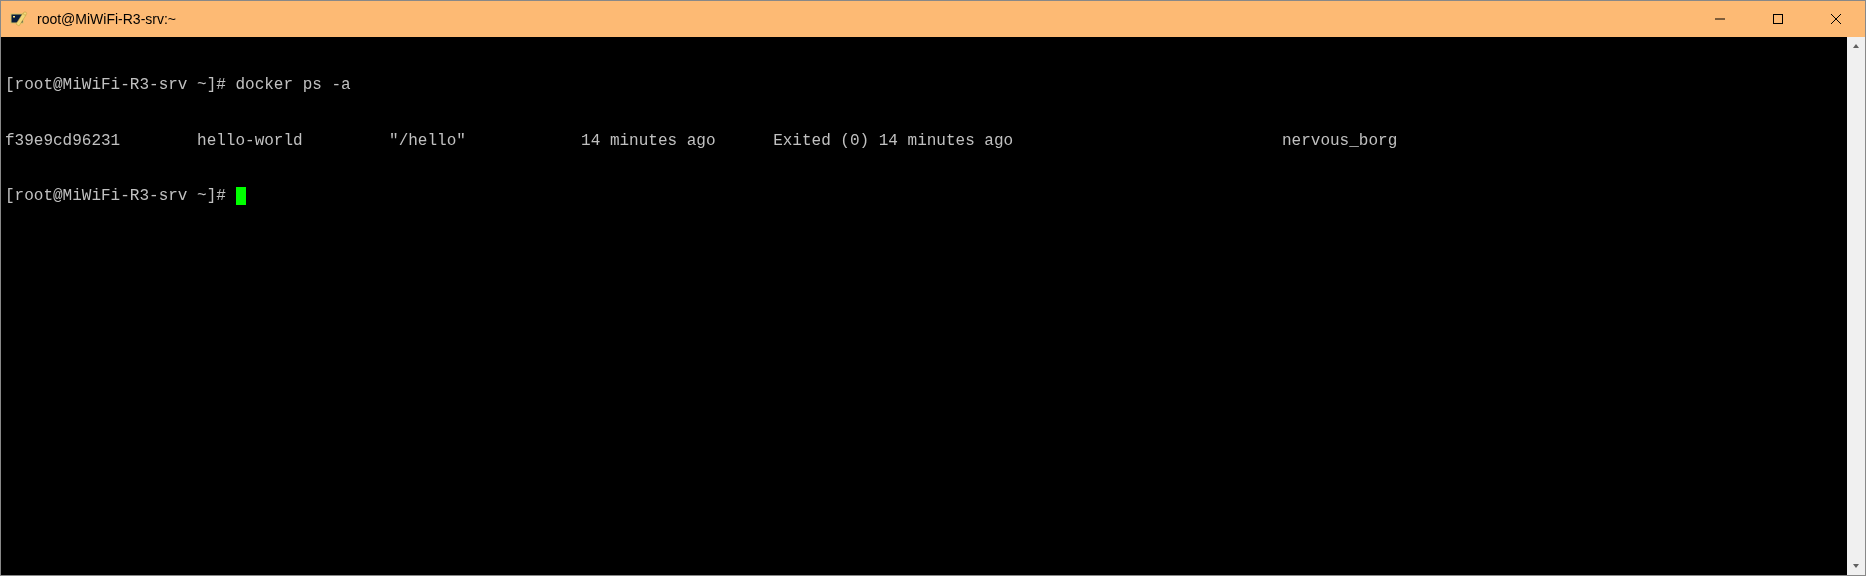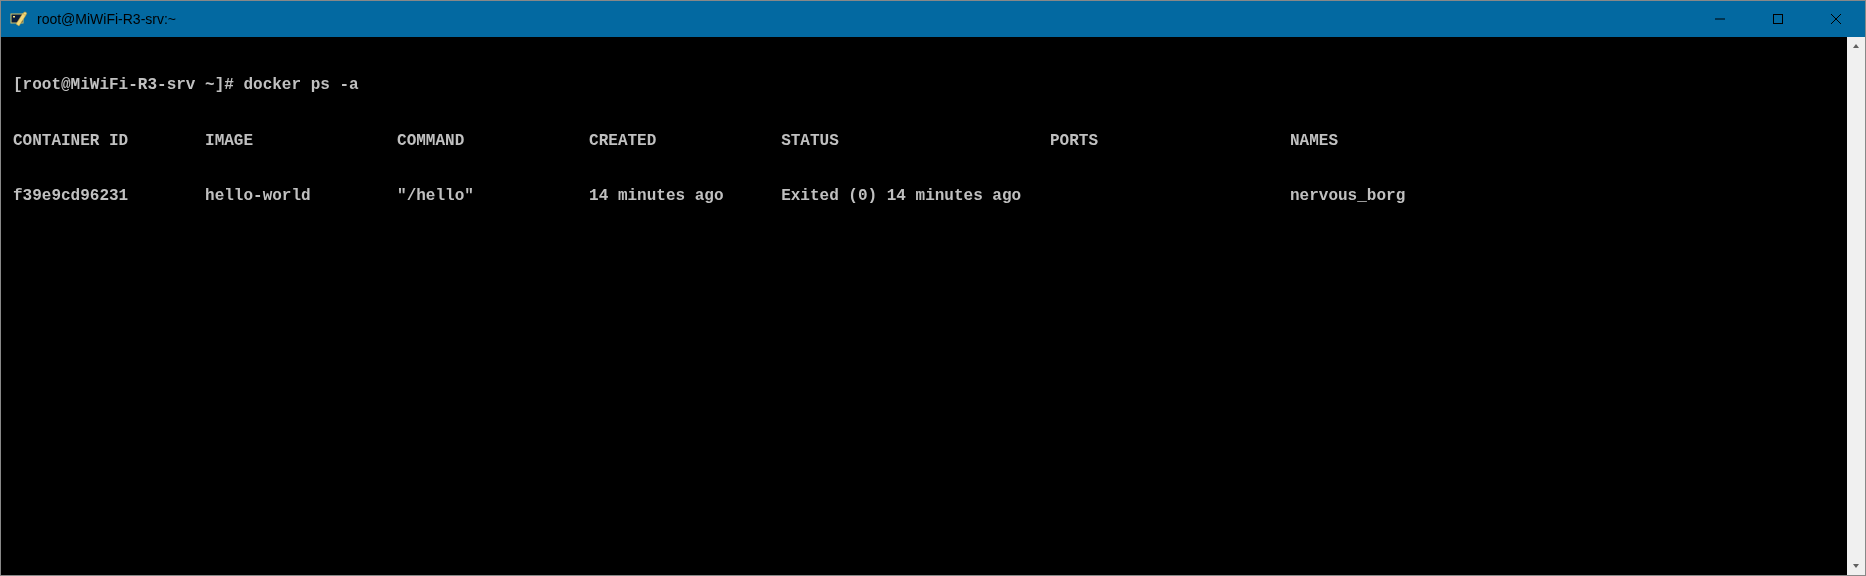--- a/index.html
+++ b/index.html
@@ -10,21 +10,21 @@
     body {
       width: 1866px;
       height: 576px;
       background: #fff;
       font-family: "Segoe UI", Tahoma, sans-serif;
       overflow: hidden;
       border: 1px solid #888;
     }
     .titlebar {
       height: 36px;
-      background: #0369a1;
+      background: #fdba74;
       display: flex;
       align-items: center;
       padding-left: 8px;
       user-select: none;
     }
     .titlebar-icon {
       width: 20px;
       height: 20px;
       margin-right: 8px;
       display: flex;
@@ -57,23 +57,22 @@
       background: #000;
       overflow: hidden;
     }
     .terminal {
       position: absolute;
       inset: 0 18px 0 0;
       font-family: "Consolas", "Courier New", monospace;
       font-size: 16px;
       line-height: 18.5px;
       white-space: pre;
-      padding: 2px 12px;
+      padding: 2px 4px;
       color: #c0c0c0;
-      font-weight: bold;
     }
     .terminal .line { white-space: pre; }
     .cursor {
       display: inline-block;
       width: 10px;
       height: 18px;
       background: #00ff00;
       vertical-align: text-bottom;
       margin-left: 1px;
     }
@@ -127,22 +126,22 @@
           <line x1="1" y1="1" x2="11" y2="11" stroke="currentColor" stroke-width="1"></line>
           <line x1="11" y1="1" x2="1" y2="11" stroke="currentColor" stroke-width="1"></line>
         </svg>
     </div>
   </div>
 </div>
 
 <div class="term-wrap">
   <div class="terminal">
     <div class="line">[root@MiWiFi-R3-srv ~]# docker ps -a</div>
-    <div class="line">CONTAINER ID        IMAGE               COMMAND             CREATED             STATUS                      PORTS                    NAMES</div>
     <div class="line">f39e9cd96231        hello-world         "/hello"            14 minutes ago      Exited (0) 14 minutes ago                            nervous_borg</div>
+    <div class="line"><span>[root@MiWiFi-R3-srv ~]# </span><span class="cursor"></span></div>
   </div>
   <div class="scrollbar">
     <div class="sb-btn">
       <svg width="10" height="10" viewBox="0 0 10 10">
           <path d="M5 3 L8 7 L2 7 Z" fill="currentColor"></path>
         </svg>
     </div>
     <div class="sb-track"></div>
     <div class="sb-btn">
       <svg width="10" height="10" viewBox="0 0 10 10">

